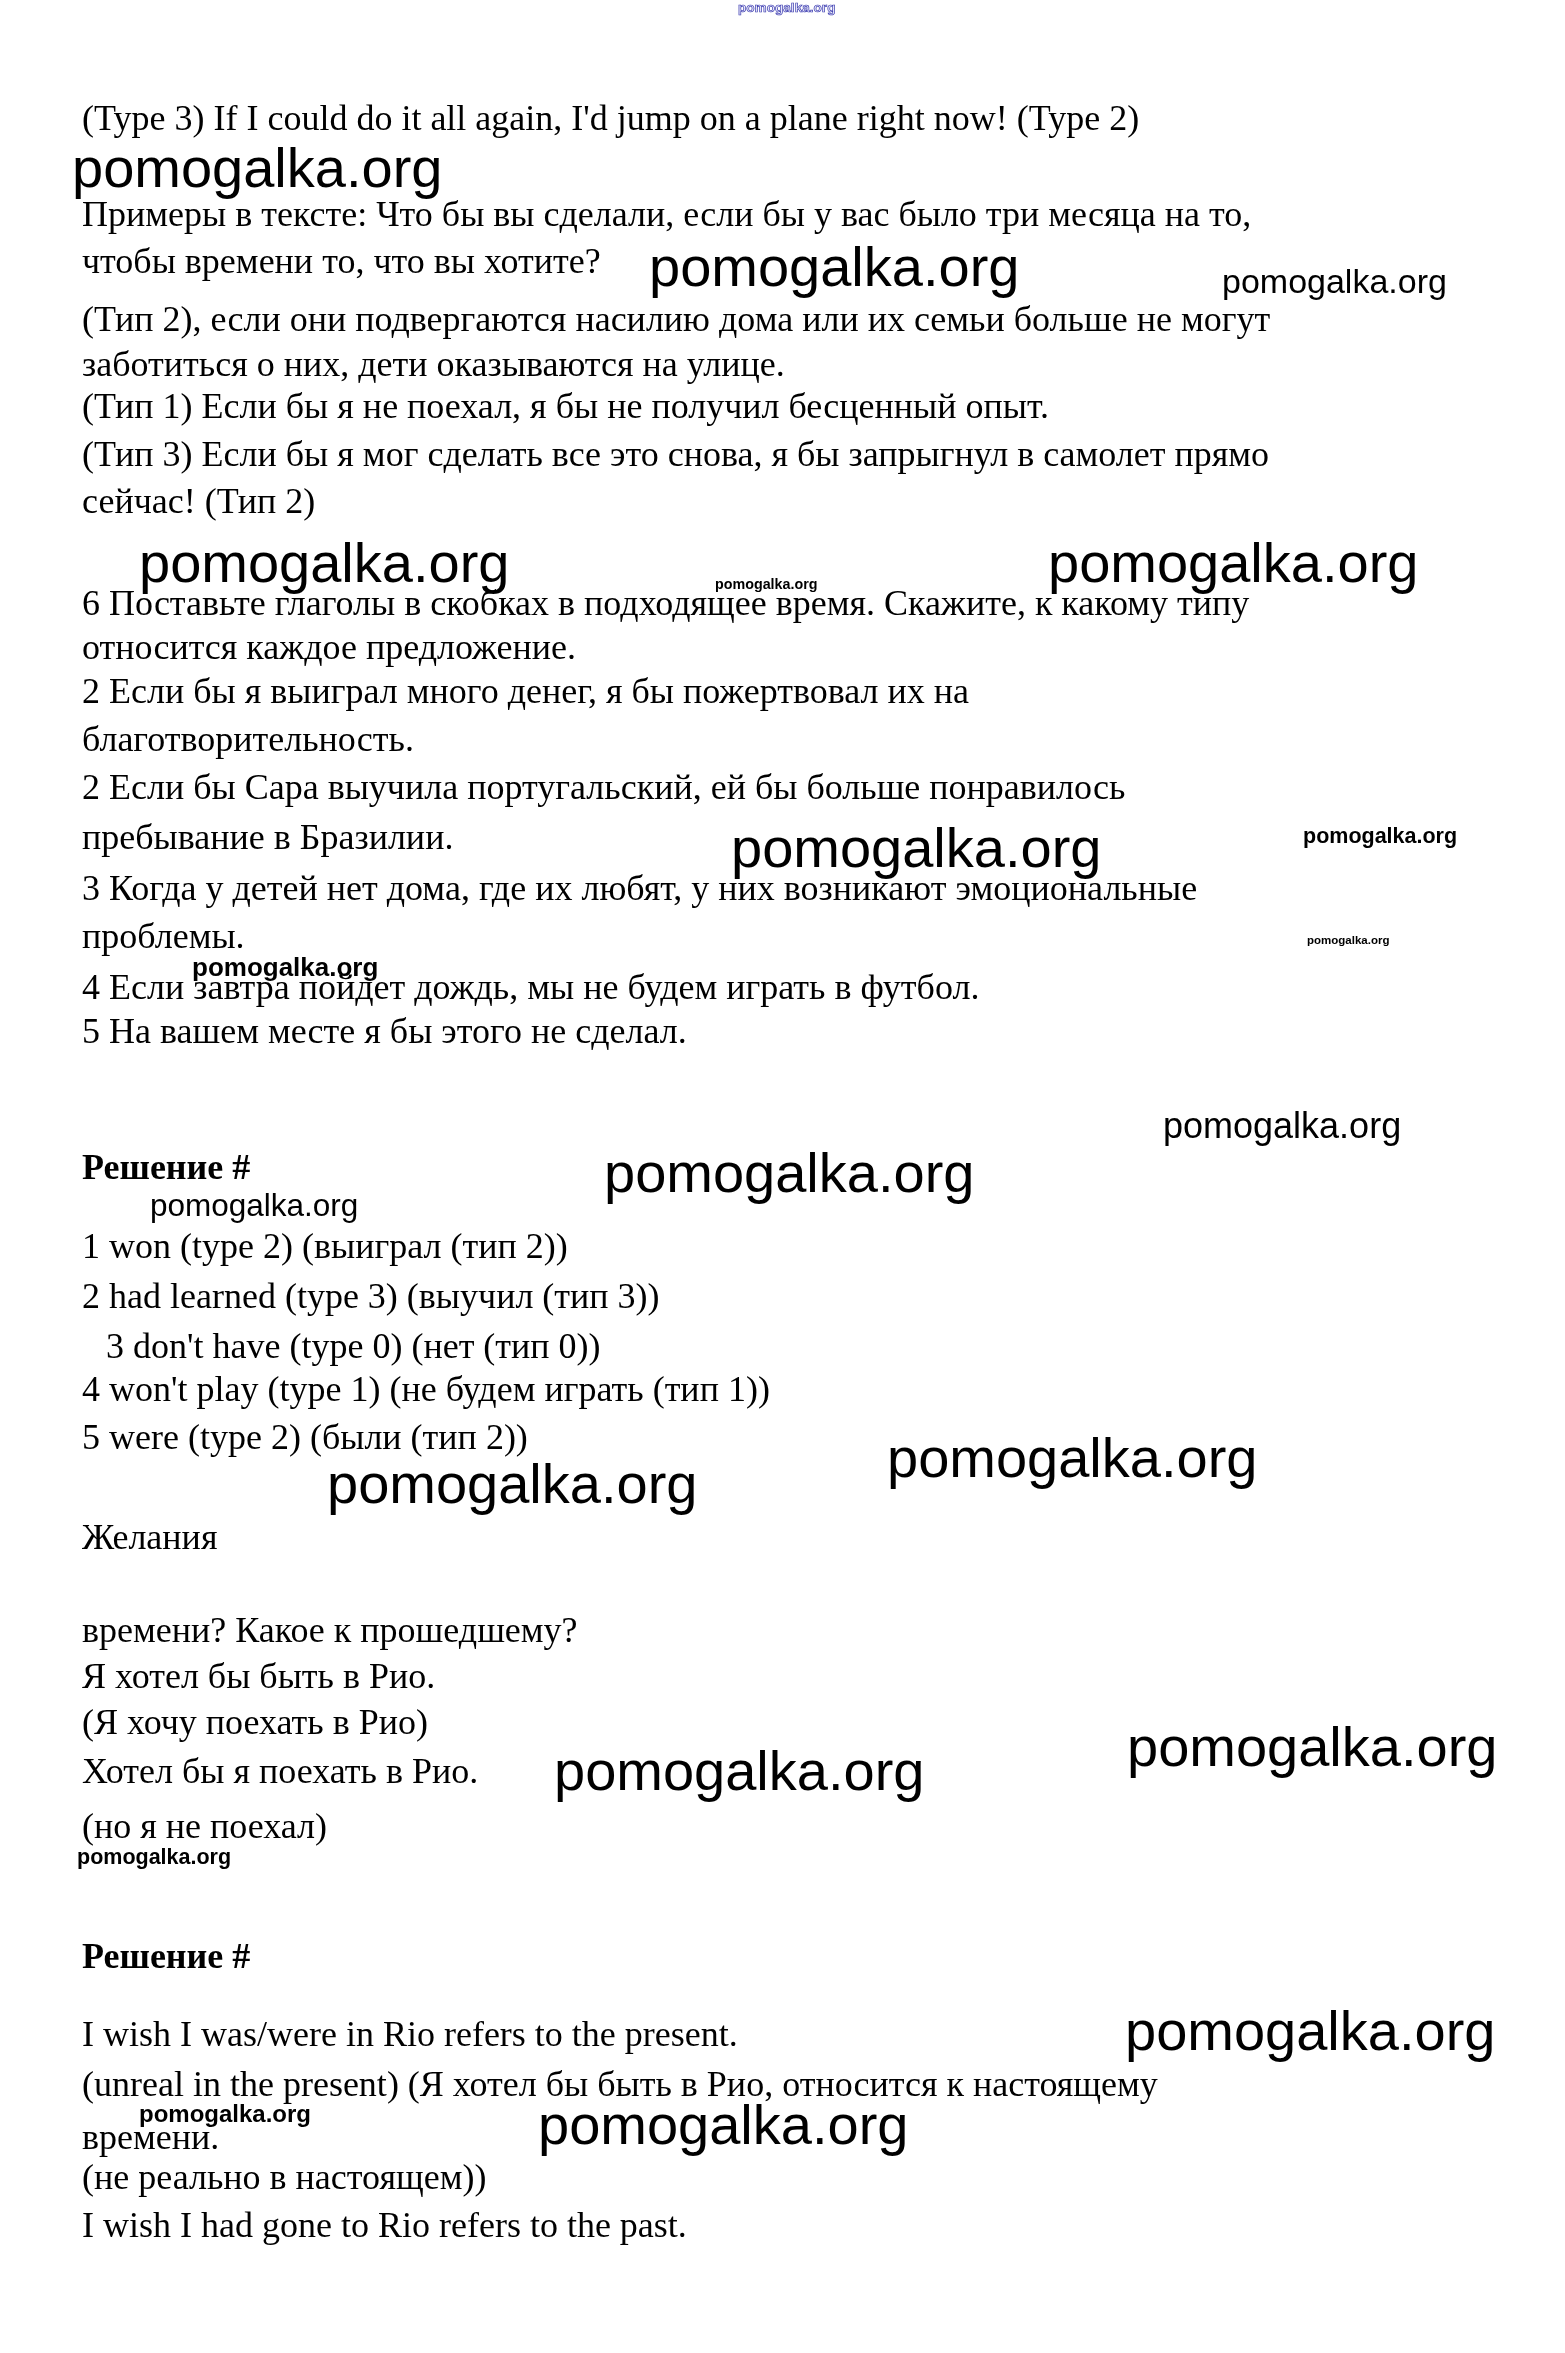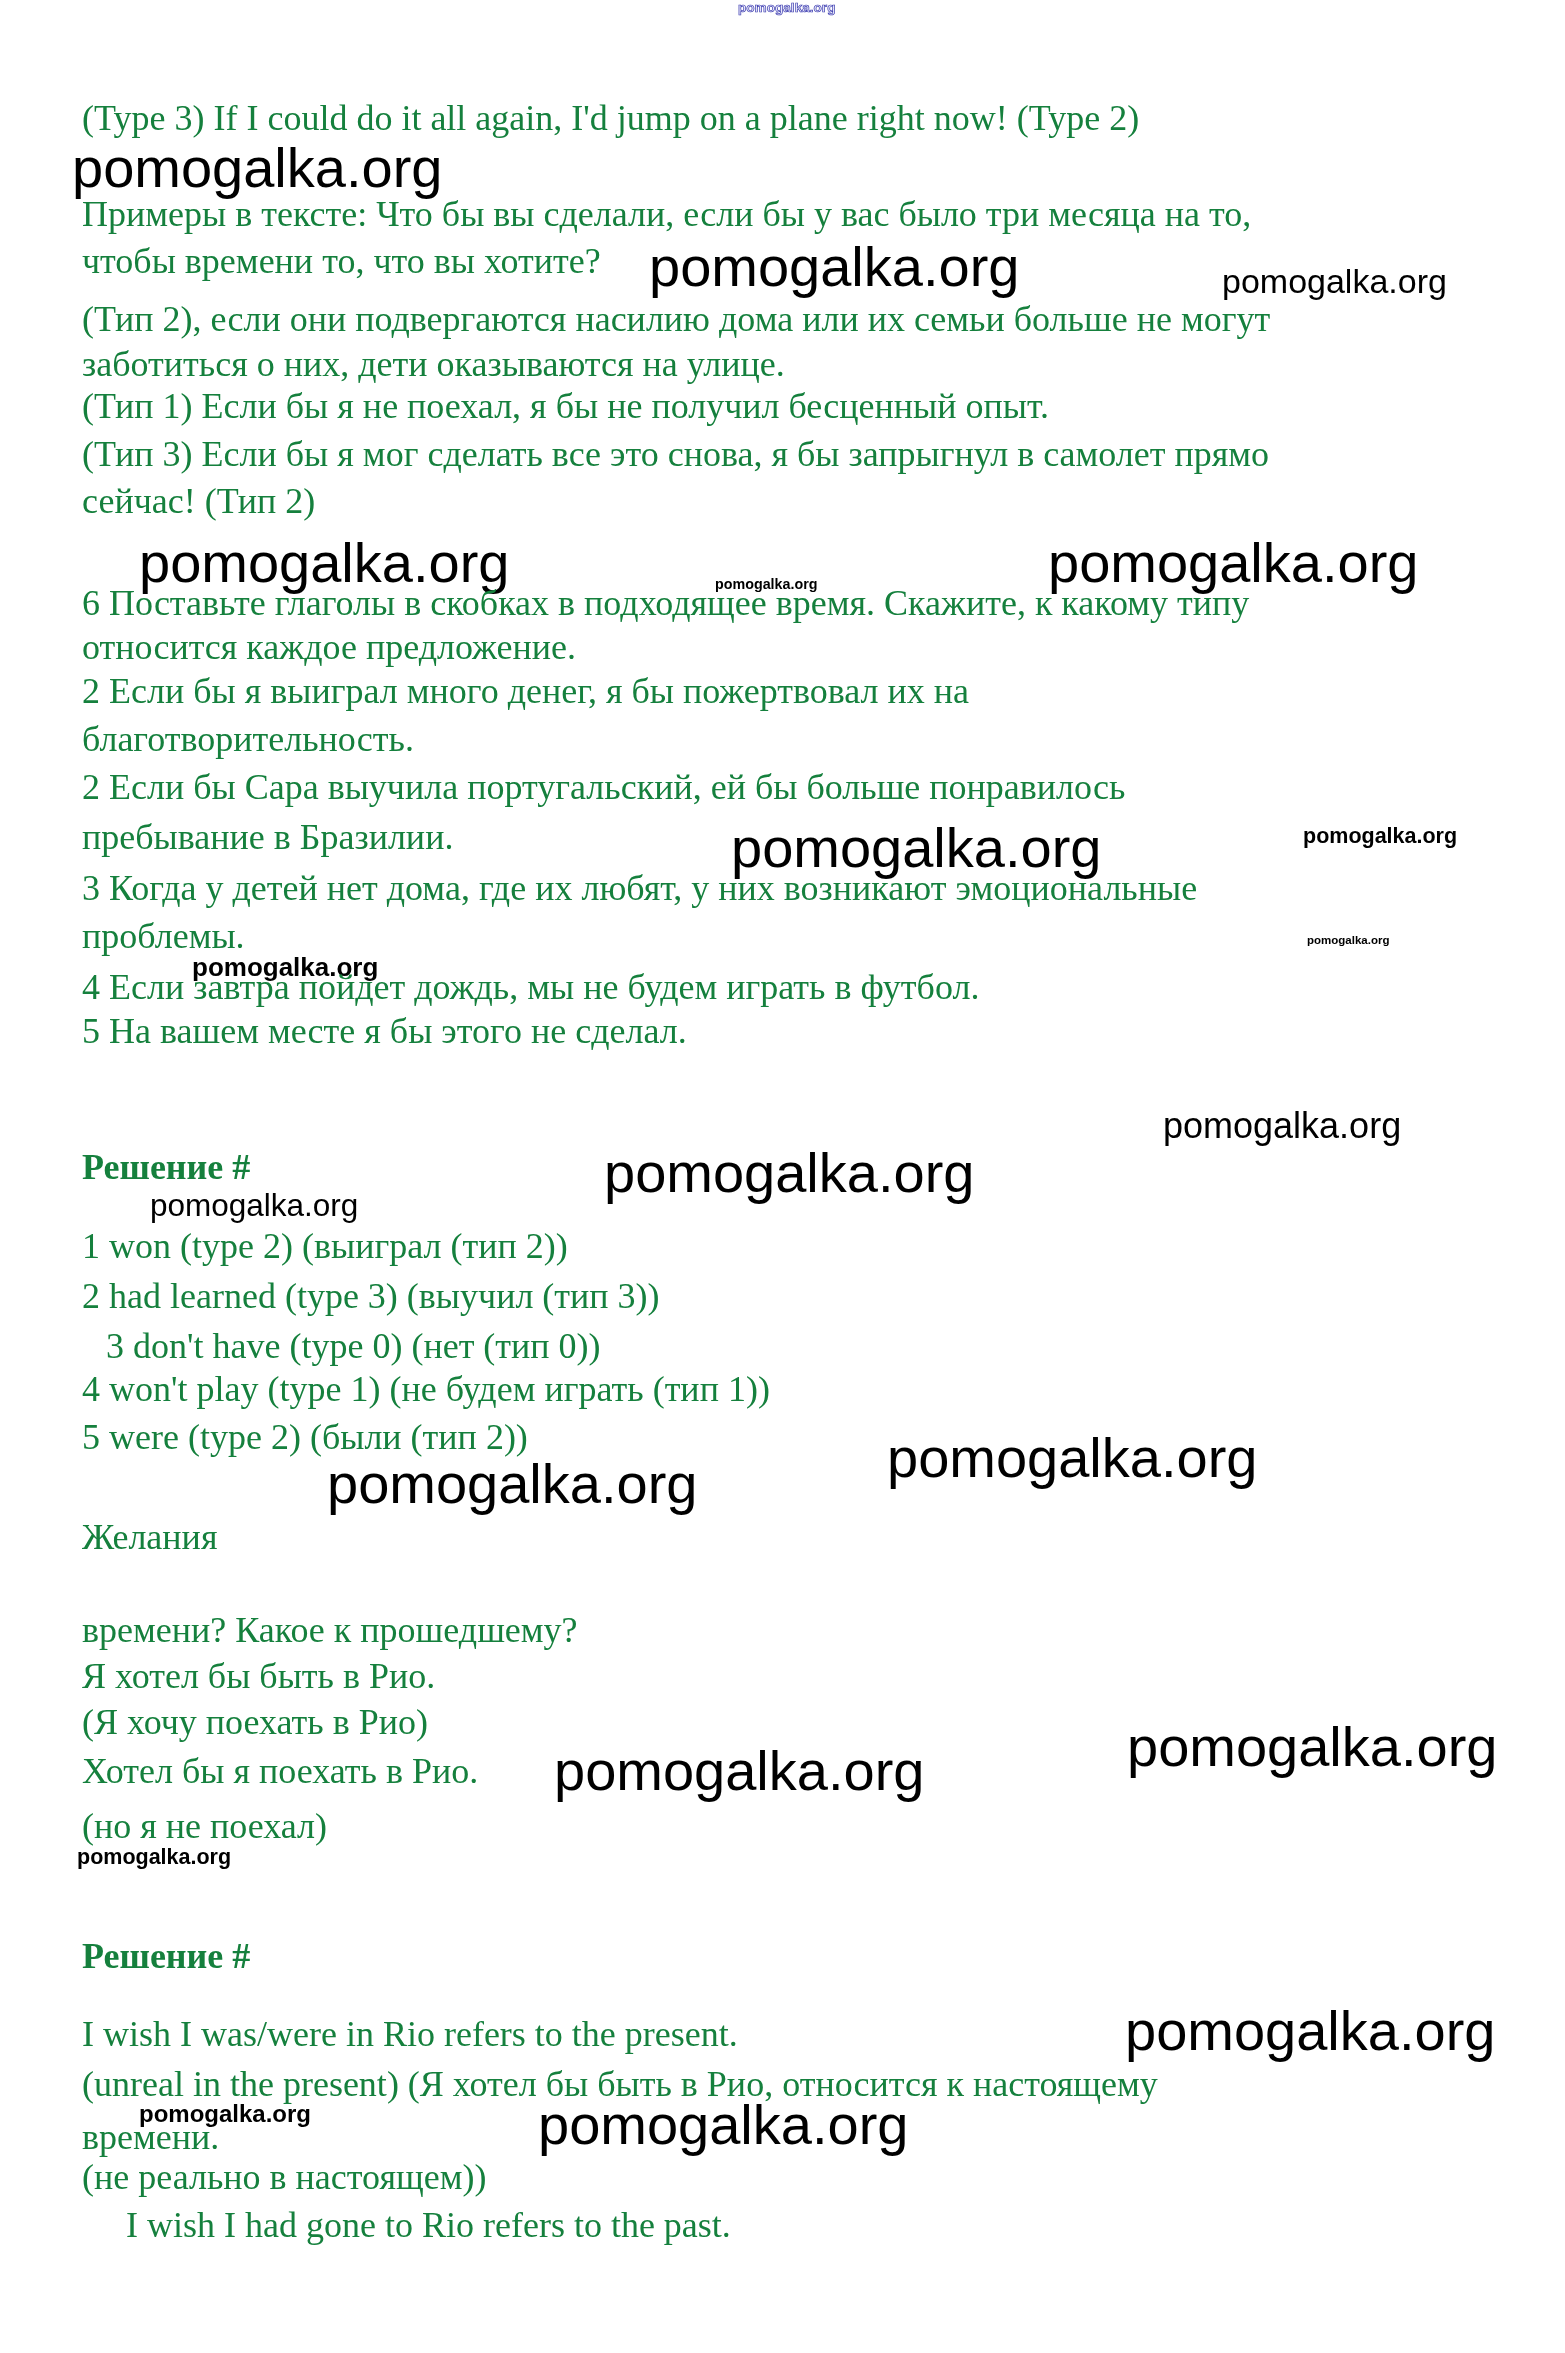--- a/index.html
+++ b/index.html
@@ -10,21 +10,21 @@
     background: #ffffff;
     overflow: hidden;
   }
   .ln {
     position: absolute;
     left: 82px;
     white-space: nowrap;
     font-family: "Liberation Serif", "DejaVu Serif", serif;
     font-size: 36px;
     line-height: 1;
-    color: #15803d;
+    color: #000000;
   }
   .bold { font-weight: bold; }
   .wm {
     position: absolute;
     white-space: nowrap;
     font-family: "Liberation Sans", "DejaVu Sans", sans-serif;
     line-height: 1;
     color: #000000;
   }
   .f78 { font-size: 56px; }
@@ -104,16 +104,16 @@
   <div class="wm f30" style="left:77px; top:1847px;">pomogalka.org</div>
 
   <div class="ln bold" style="top:1938px;">Решение #</div>
   <div class="wm f78" style="left:1125px; top:2003px;">pomogalka.org</div>
   <div class="ln" style="top:2016px;">I wish I was/were in Rio refers to the present.</div>
   <div class="ln" style="top:2066px;">(unreal in the present) (Я хотел бы быть в Рио, относится к настоящему</div>
   <div class="wm f34" style="left:139px; top:2102px;">pomogalka.org</div>
   <div class="ln" style="top:2119px;">времени.</div>
   <div class="wm f78" style="left:538px; top:2097px;">pomogalka.org</div>
   <div class="ln" style="top:2159px;">(не реально в настоящем))</div>
-  <div class="ln" style="top:2207px;margin-left:44px;">I wish I had gone to Rio refers to the past.</div>
+  <div class="ln" style="top:2207px;">I wish I had gone to Rio refers to the past.</div>
 
 </div>
 
 
 </body></html>

